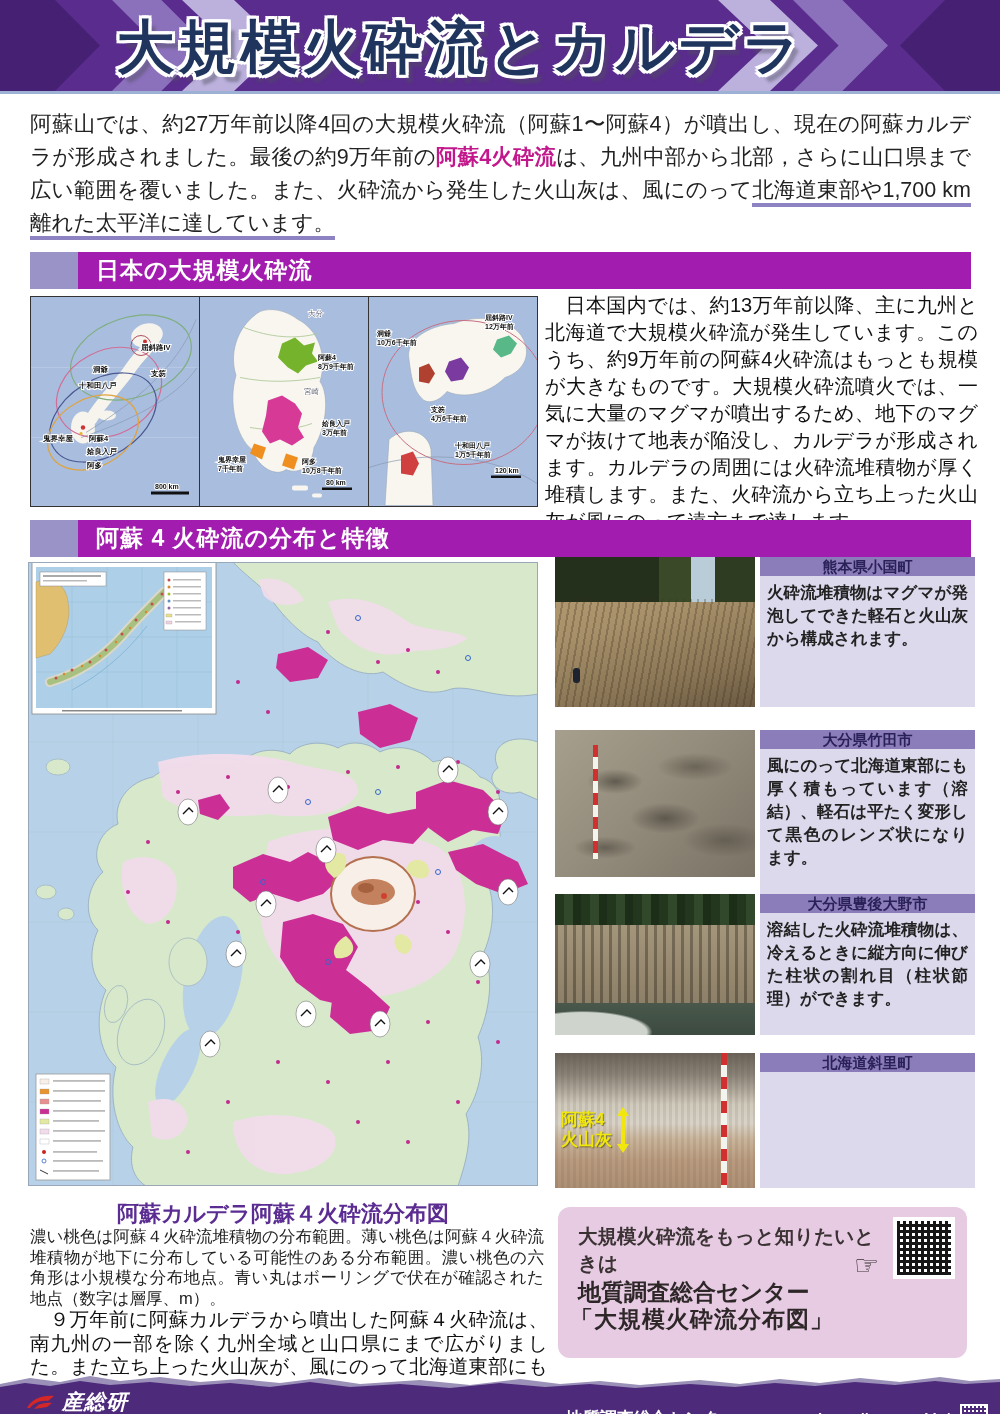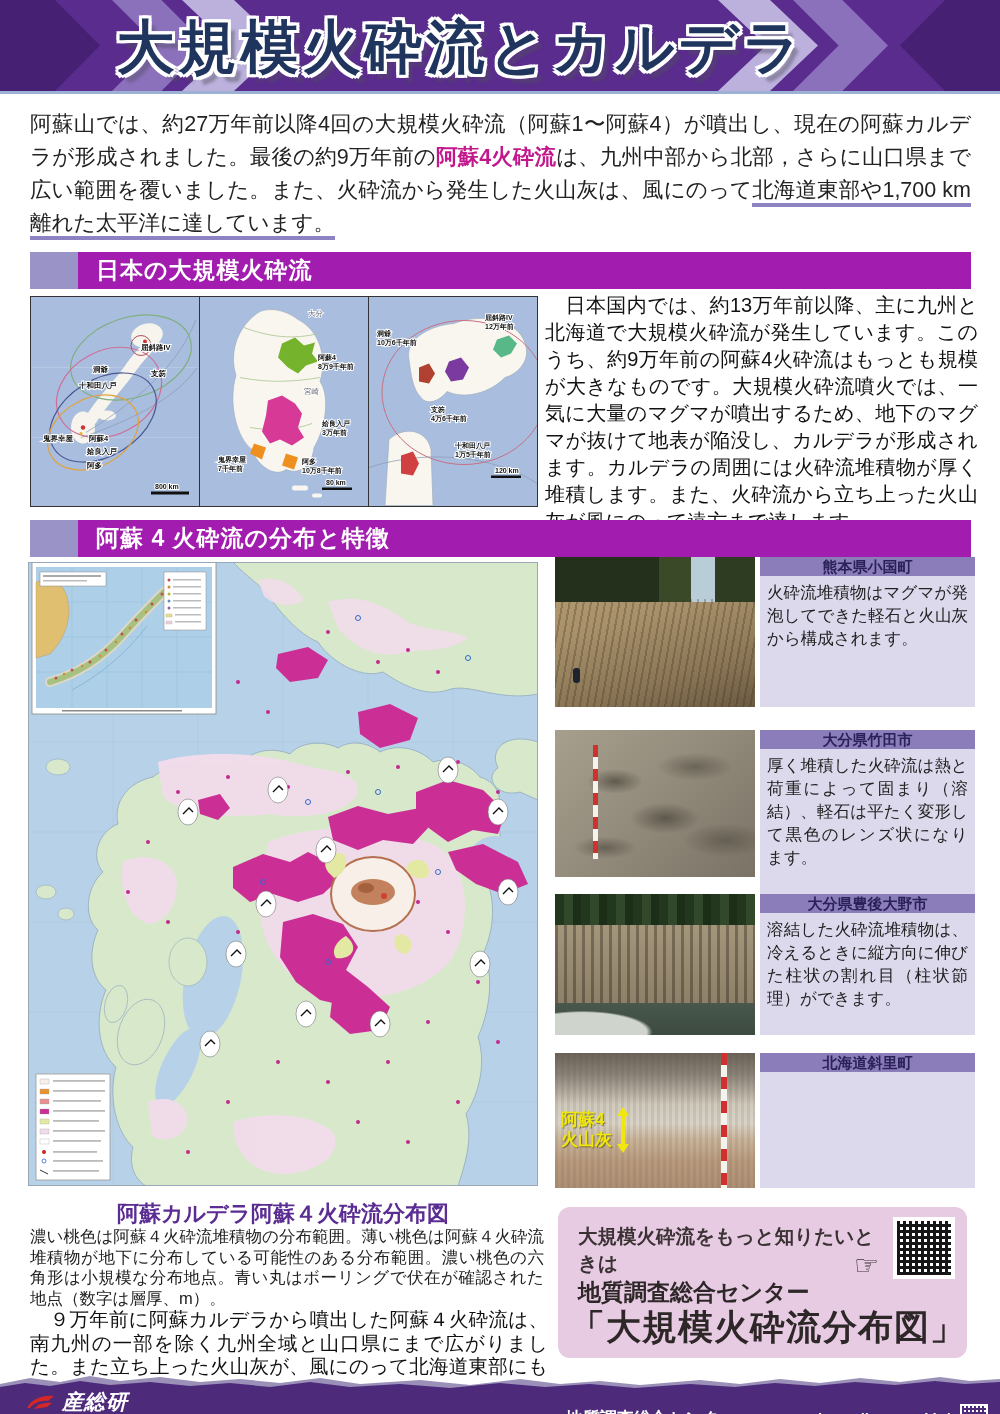--- a/index.html
+++ b/index.html
@@ -33,21 +33,21 @@
   .s1body{position:absolute;left:545px;top:292px;width:433px;font-size:20px;line-height:27px;color:#111;text-align:justify;}
   
   .bigmap{position:absolute;left:28px;top:562px;width:510px;height:624px;}
   .mapcaption{position:absolute;left:30px;top:1199px;width:506px;text-align:center;font-size:22px;font-weight:bold;color:#5b2c92;}
   .mapdesc{position:absolute;left:30px;top:1226px;width:514px;font-size:16.5px;line-height:20.5px;color:#222;text-align:justify;}
   .closing{position:absolute;left:30px;top:1308px;width:518px;font-size:19.5px;line-height:23.5px;color:#111;text-align:justify;}
   
   .card-photo{position:absolute;left:555px;width:200px;overflow:hidden;}
   .card-text{position:absolute;left:760px;width:215px;background:#dcd9ec;}
   .card-text .loc{height:19px;line-height:19px;background:#8b7cba;color:#2a2158;font-weight:bold;font-size:15px;text-align:center;}
-  .card-text .desc{padding:5px 7px 0 7px;font-size:16.5px;line-height:23px;color:#222;text-align:justify;}
+  .card-text .desc{padding:5px 7px 0 7px;font-size:16.5px;line-height:23px;color:#222;text-align:justify;font-weight:bold;}
   .photo1{background:linear-gradient(165deg,#b89d72 0%,#a8916a 40%,#8a7656 75%,#6b5a42 100%);}
   .photo1 .trees{position:absolute;left:0;top:0;width:100%;height:30%;
      background:linear-gradient(90deg,#24301c 0 52%,#3a4a28 52% 68%,#b8cdd8 68% 80%,#2e3d22 80% 100%);}
   .photo1 .stria{position:absolute;left:0;top:28%;width:100%;height:72%;
      background:repeating-linear-gradient(100deg,rgba(60,45,30,.28) 0 2px,transparent 2px 7px);}
   .photo1 .person{position:absolute;left:9%;bottom:16%;width:7px;height:15px;background:#1d2430;border-radius:3px;}
   .photo2{background:linear-gradient(135deg,#a69f8d,#948d7d 45%,#7a7265);}
   .photo2 .spots{position:absolute;inset:0;background:
      radial-gradient(ellipse 40px 18px at 30% 35%,rgba(50,45,38,.55),transparent 70%),
      radial-gradient(ellipse 55px 20px at 70% 25%,rgba(60,55,45,.45),transparent 70%),
@@ -64,21 +64,21 @@
   .photo3 .gravel{position:absolute;left:0;top:80%;width:55%;height:20%;background:radial-gradient(ellipse at 25% 90%,#cfd4cc 0 55%,transparent 60%);}
   .photo4{background:linear-gradient(180deg,#6a6258 0%,#8a8276 16%,#b0a89b 28%,#d0cabd 38%,#d9d3c7 52%,#c9b49a 64%,#b99a7e 80%,#ad8f74 100%);}
   .photo4 .grain{position:absolute;inset:0;background:repeating-linear-gradient(90deg,rgba(90,80,70,.12) 0 3px,transparent 3px 6px);}
   .ash-label{position:absolute;left:6px;top:40%;display:flex;align-items:center;gap:4px;}
   .ash-label .txt{color:#f2e70c;font-weight:900;font-size:17px;line-height:20px;text-shadow:1px 1px 1px rgba(60,60,0,.6);}
   
   .promo{position:absolute;left:558px;top:1207px;width:409px;height:151px;background:#e6cbe2;border-radius:12px;}
   .promo .lead{position:absolute;left:20px;top:16px;width:300px;font-size:19.5px;font-weight:bold;color:#3a3233;}
   .promo .hand{position:absolute;right:88px;top:42px;font-size:28px;color:#3a3233;}
   .promo .org{position:absolute;left:20px;top:70px;font-size:23px;font-weight:900;color:#2e2728;}
-  .promo .product{position:absolute;left:12px;top:97px;font-size:35px;font-weight:900;color:#2e2728;letter-spacing:1px;}
+  .promo .product{position:absolute;left:12px;top:97px;font-size:23px;font-weight:900;color:#2e2728;letter-spacing:1px;}
   .qr{position:absolute;background:#fff;padding:4px;}
   .qr .mod{width:100%;height:100%;background-image:
      repeating-linear-gradient(0deg,#161616 0 3px,transparent 3px 6px),
      repeating-linear-gradient(90deg,#161616 0 3px,#fff 3px 6px);}
   .promo .qr{right:12px;top:10px;width:54px;height:54px;}
   
   .footer{position:absolute;left:0;top:1372px;width:1000px;height:42px;padding-left:9px;}
   .footer .bar{position:absolute;left:0;top:17px;width:1000px;height:25px;background:#4e2a7b;}
   .footer .content{position:absolute;left:0;top:14px;width:1000px;height:28px;color:#fff;}
   .aist{position:absolute;left:26px;top:2px;display:flex;align-items:center;gap:6px;}
@@ -454,21 +454,21 @@
     <div class="loc">熊本県小国町</div>
     <div class="desc">火砕流堆積物はマグマが発泡してできた軽石と火山灰から構成されます。</div>
   </div>
 
   <div class="card-photo photo2" style="top:730px;height:147px;">
     <div class="spots"></div>
     <div class="pole" style="left:38px;top:10%;height:78%;"></div>
   </div>
   <div class="card-text" style="top:730px;height:176px;">
     <div class="loc">大分県竹田市</div>
-    <div class="desc">厚く堆積した火砕流は熱と荷重によって固まり（溶結）、軽石は平たく変形して黒色のレンズ状になります。</div>
+    <div class="desc">風にのって北海道東部にも厚く積もっています（溶結）、軽石は平たく変形して黒色のレンズ状になります。</div>
   </div>
 
   <div class="card-photo photo3" style="top:894px;height:141px;">
     <div class="trees"></div>
     <div class="cliff"></div>
     <div class="water"></div>
     <div class="gravel"></div>
   </div>
   <div class="card-text" style="top:894px;height:141px;">
     <div class="loc">大分県豊後大野市</div>

